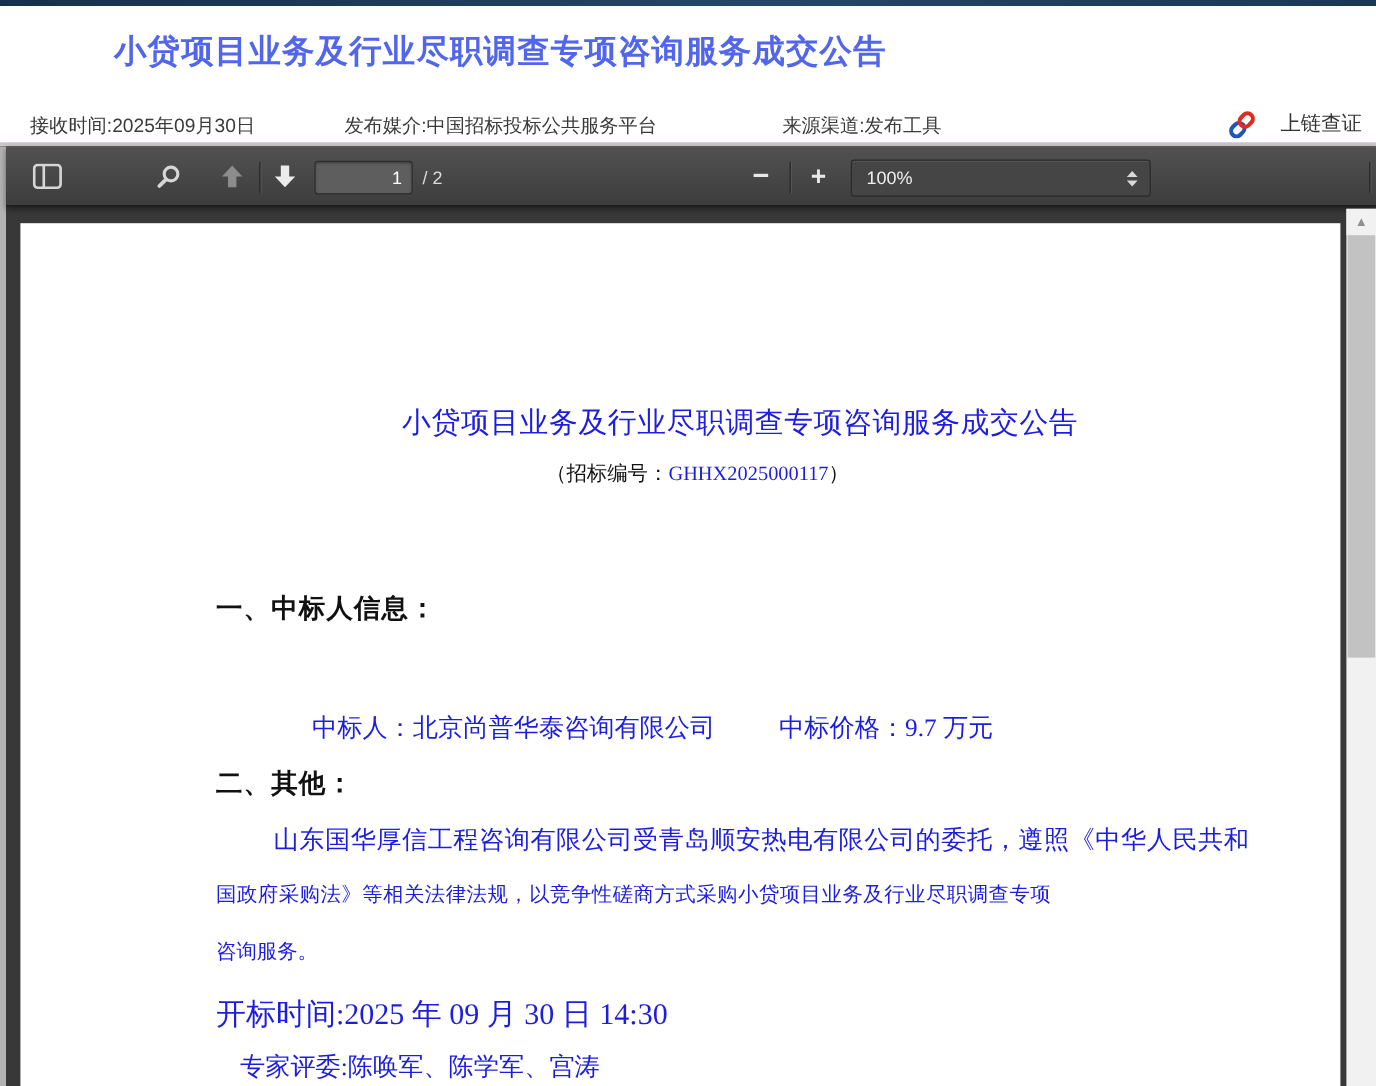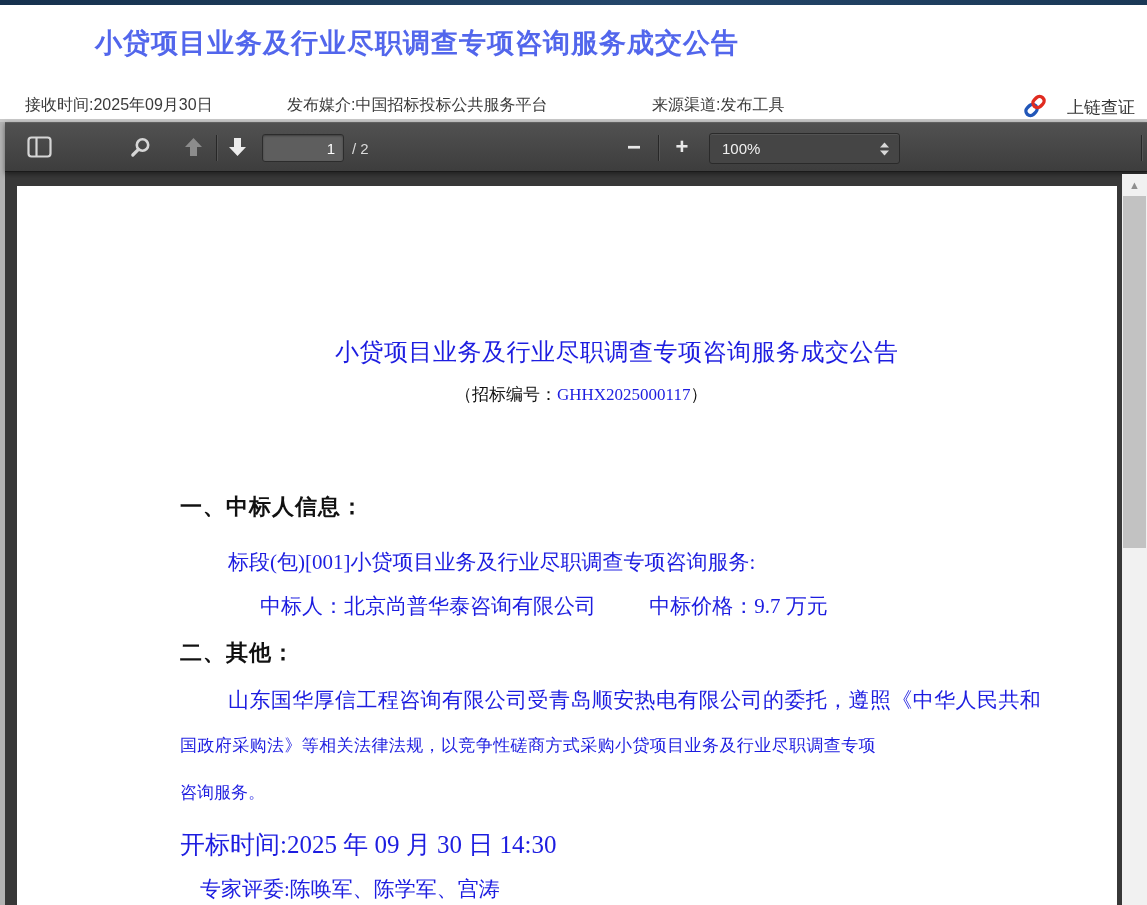--- a/index.html
+++ b/index.html
@@ -13,21 +13,21 @@
 
   
   .site-header { position:absolute; left:0; top:5px; width:1147px; height:114px; background:#fff; }
   .page-title { position:absolute; left:95px; top:20px; font-size:27px; font-weight:bold;
                 color:#5266ec; letter-spacing:1px; white-space:nowrap; }
   .meta-row  { position:absolute; left:0; top:86px; width:1147px; height:28px; font-size:16px; color:#3a3a3a; }
   .meta-item { position:absolute; top:4px; white-space:nowrap; }
   .meta-receive { left:25px; }
   .meta-media   { left:287px; }
   .meta-source  { left:617px;margin-left:35px; }
-  .chain-verify { position:absolute; right:12px; top:0px; height:28px; display:flex; align-items:flex-end;
+  .chain-verify { position:absolute; right:12px; top:0px; height:28px; display:flex; align-items:flex-start;
                   gap:20px; color:#333; font-size:17px; text-decoration:none; cursor:pointer; }
 
   .header-divider { position:absolute; left:0; top:119px; width:1147px; height:3px; background:#c9c9c9; }
 
   
   .viewer { position:absolute; left:0; top:122px; width:1147px; height:783px; background:#383838; }
   .viewer-left-strip { position:absolute; left:0; top:0; width:5px; height:783px; background:#b3b3b3; }
 
   
   .toolbar { position:absolute; left:5px; top:0; width:1142px; height:50px;
@@ -45,21 +45,21 @@
   .btn-pagedn  { left:214px; width:36px; }
   .page-input  { position:absolute; left:257px; top:11px; width:82px; height:28px;
                  background:#5e5e5e; border:1px solid #2c2c2c; border-radius:3px;
                  color:#fff; font-size:15px; text-align:right; padding-right:8px;
                  box-shadow:inset 0 1px 2px rgba(0,0,0,.35); font-family:"Liberation Sans",sans-serif; }
   .page-count  { position:absolute; left:347px; top:0; height:50px; display:flex; align-items:center;
                  color:#dadada; font-size:15px; }
   .btn-zoomout { left:610px; width:38px; color:#e8e8e8; font-size:24px; font-weight:bold; }
   .sep-zoom    { left:653px; }
   .btn-zoomin  { left:658px; width:38px; color:#e8e8e8; font-size:22px; font-weight:bold; }
-  .zoom-select { position:absolute; left:704px; top:10px; width:191px; height:31px;
+  .zoom-select { position:absolute; left:704px; top:10px; width:250px; height:31px;
                  background:#454545; border:1px solid #2a2a2a; border-radius:3px;
                  display:flex; align-items:center; cursor:pointer;
                  box-shadow:inset 0 1px 0 rgba(255,255,255,.08); }
   .zoom-select .zoom-value { color:#f0f0f0; font-size:15px; padding-left:12px; flex:1; }
   .zoom-select .carets { padding-right:9px; display:flex; align-items:center; }
   .sep-right { left:1136px; }
 
   
   .pdf-page { position:absolute; left:17px; top:64px; width:1100px; height:719px; background:#ffffff; }
   .doc-line { position:absolute; white-space:nowrap; font-family:"Liberation Serif", serif; }
@@ -178,21 +178,20 @@
 
     <div class="pdf-page">
       <div class="doc-line doc-title doc-blue">小贷项目业务及行业尽职调查专项咨询服务成交公告</div>
 
       <div class="doc-line doc-subtitle">
         <span class="doc-black">（招标编号：</span><span class="doc-blue">GHHX2025000117</span><span class="doc-black">）</span>
       </div>
 
       <div class="doc-line doc-h1 doc-black">一、中标人信息：</div>
 
-      <div class="doc-line doc-bidline doc-blue">标段(包)[001]小贷项目业务及行业尽职调查专项咨询服务:</div>
 
       <div class="doc-line doc-winner doc-blue">
         <span>中标人：北京尚普华泰咨询有限公司</span>
         <span class="price-part">中标价格：9.7 万元</span>
       </div>
 
       <div class="doc-line doc-h2 doc-black">二、其他：</div>
 
       <div class="doc-line doc-p1 doc-blue">山东国华厚信工程咨询有限公司受青岛顺安热电有限公司的委托，遵照《中华人民共和</div>
       <div class="doc-line doc-p2 doc-blue">国政府采购法》等相关法律法规，以竞争性磋商方式采购小贷项目业务及行业尽职调查专项</div>

